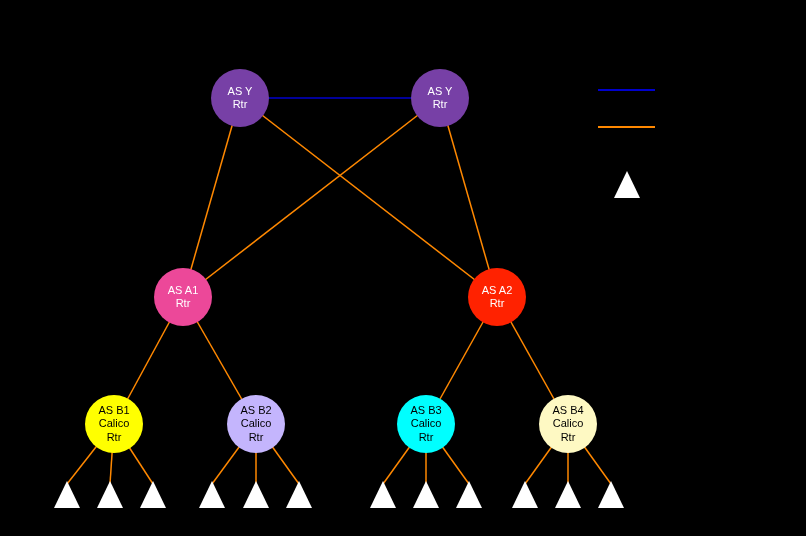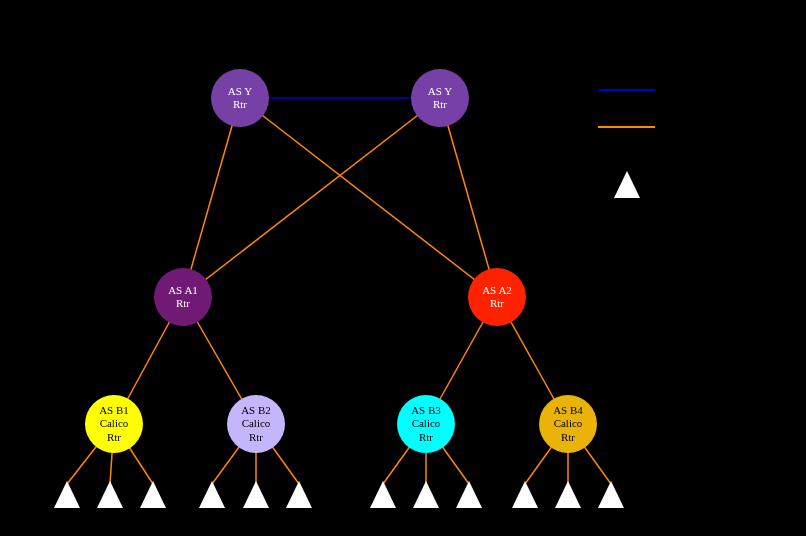--- a/index.html
+++ b/index.html
@@ -29,21 +29,21 @@
     position: absolute;
     width: 0; height: 0;
     border-left: 13px solid transparent;
     border-right: 13px solid transparent;
     border-bottom: 27px solid #fff;
   }
 </style>
 </head>
 <body>
 
-<div id="canvas" style="background: rgb(0, 0, 0); font-family: Liberation Serif, serif;">
+<div id="canvas" style="background: rgb(0, 0, 0);">
 
   <svg id="edges-layer" width="806" height="536" viewBox="0 0 806 536">
       <line x1="240" y1="98" x2="440" y2="98" stroke="#0000cc" stroke-width="1.5"></line>
       <line x1="240" y1="98" x2="183" y2="297" stroke="#ff8800" stroke-width="1.5"></line>
       <line x1="240" y1="98" x2="497" y2="297" stroke="#ff8800" stroke-width="1.5"></line>
       <line x1="440" y1="98" x2="183" y2="297" stroke="#ff8800" stroke-width="1.5"></line>
       <line x1="440" y1="98" x2="497" y2="297" stroke="#ff8800" stroke-width="1.5"></line>
       <line x1="183" y1="297" x2="114" y2="424" stroke="#ff8800" stroke-width="1.5"></line>
       <line x1="183" y1="297" x2="256" y2="424" stroke="#ff8800" stroke-width="1.5"></line>
       <line x1="497" y1="297" x2="426" y2="424" stroke="#ff8800" stroke-width="1.5"></line>
@@ -75,21 +75,21 @@
     </svg>
 
   <div class="node" style="left: 211px; top: 69px; width: 58px; height: 58px; background: rgb(119, 64, 166); color: rgb(255, 255, 255);">
     <span>AS Y
 Rtr</span>
   </div>
   <div class="node" style="left: 411px; top: 69px; width: 58px; height: 58px; background: rgb(119, 64, 166); color: rgb(255, 255, 255);">
     <span>AS Y
 Rtr</span>
   </div>
-  <div class="node" style="left: 154px; top: 268px; width: 58px; height: 58px; background: #701a75; color: rgb(255, 255, 255);">
+  <div class="node" style="left: 154px; top: 268px; width: 58px; height: 58px; background: #ec4899; color: rgb(255, 255, 255);">
     <span>AS A1
 Rtr</span>
   </div>
   <div class="node" style="left: 468px; top: 268px; width: 58px; height: 58px; background: rgb(255, 34, 0); color: rgb(255, 255, 255); align-items: center;">
     <span>AS A2
 Rtr</span>
   </div>
   <div class="node" style="left: 85px; top: 395px; width: 58px; height: 58px; background: rgb(255, 255, 0); color: rgb(0, 0, 0);">
     <span>AS B1
 Calico
@@ -98,21 +98,21 @@
   <div class="node" style="left: 227px; top: 395px; width: 58px; height: 58px; background: #c4b5fd; color: rgb(0, 0, 0);">
     <span>AS B2
 Calico
 Rtr</span>
   </div>
   <div class="node" style="left: 397px; top: 395px; width: 58px; height: 58px; background: rgb(0, 255, 255); color: rgb(0, 0, 0); align-items: center;">
     <span>AS B3
 Calico
 Rtr</span>
   </div>
-  <div class="node" style="left: 539px; top: 395px; width: 58px; height: 58px; background: #eab308; color: rgb(0, 0, 0); align-items: center;">
+  <div class="node" style="left: 539px; top: 395px; width: 58px; height: 58px; background: #fef9c3; color: rgb(0, 0, 0); align-items: center;">
     <span>AS B4
 Calico
 Rtr</span>
   </div>
 
   <div>
     <div class="legend-line" style="top: 89px; left: 598px; background: rgb(0, 0, 204);"></div>
     <div class="legend-line" style="top: 126px; left: 598px; background: rgb(255, 136, 0);"></div>
     <div class="legend-triangle" style="top: 171px; left: 614px; border-bottom-color: rgb(255, 255, 255);"></div>
   </div>

